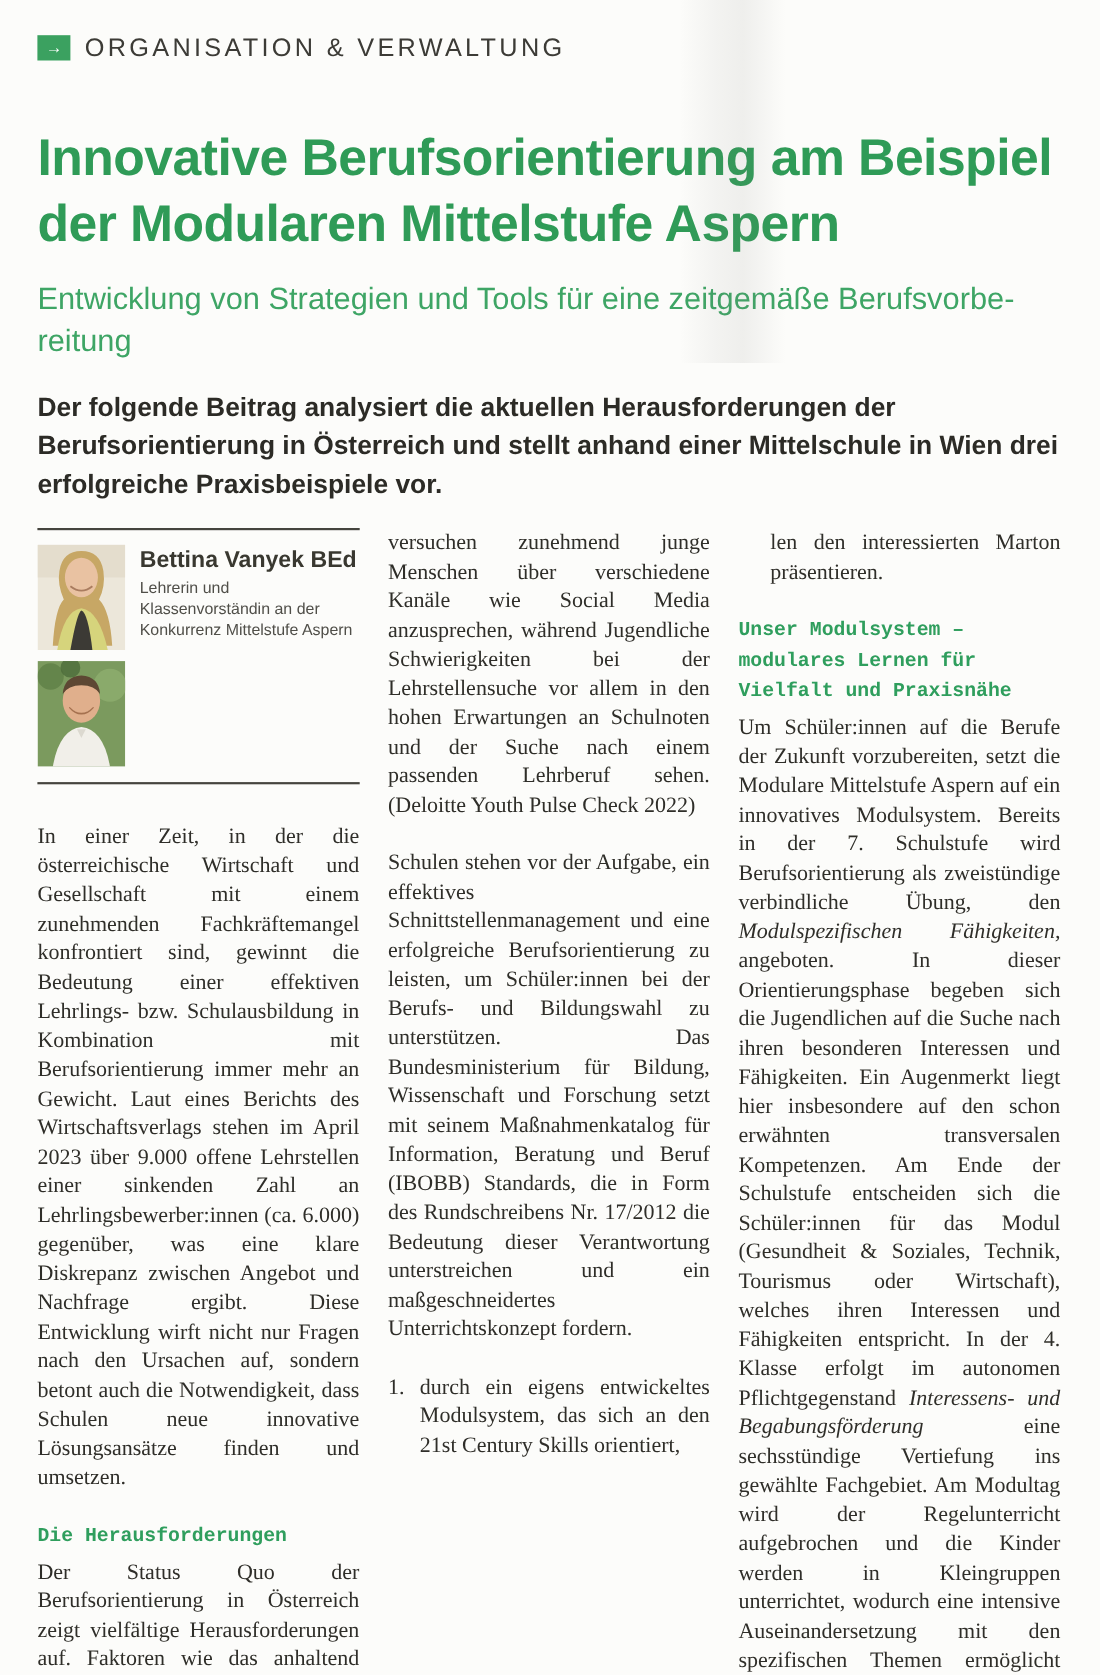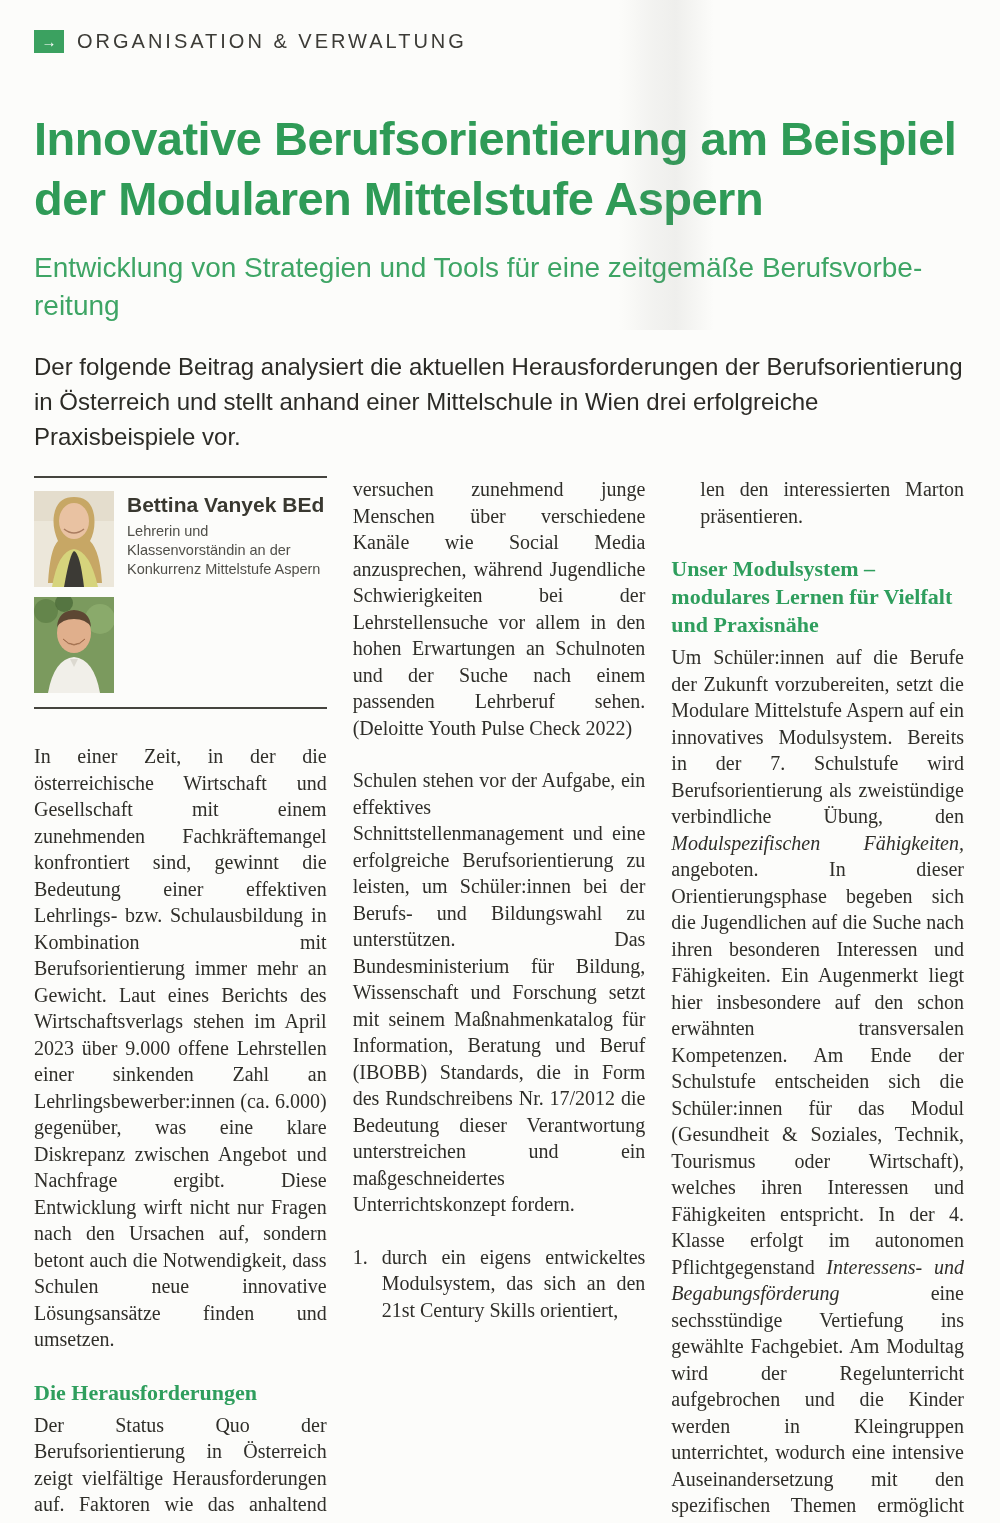--- a/index.html
+++ b/index.html
@@ -37,42 +37,42 @@
   
   .kicker{display:flex;align-items:center;gap:13px;margin:4px 0 0 0;}
   .kicker-icon{
     width:30px;height:23px;background:var(--kicker-green);
     color:#ffffff;display:flex;align-items:center;justify-content:center;
     font-family:"Liberation Sans", sans-serif;font-size:15px;line-height:1;
     flex:none;
   }
   .kicker-label{
     font-family:"Liberation Sans", sans-serif;
-    font-size:20px;letter-spacing:3px;color:#3c3b36;font-weight:400;
+    font-size:23px;letter-spacing:3px;color:#3c3b36;font-weight:400;
   }
   
   h1.title{
     margin:56px 0 0 0;
     font-family:"Liberation Sans", sans-serif;
     font-weight:700;
     font-size:47px;line-height:60px;letter-spacing:-0.5px;
     color:var(--accent-green);
   }
   h2.subtitle{
     margin:20px 0 0 0;
     font-family:"Liberation Sans", sans-serif;
     font-weight:400;
     font-size:28px;line-height:38px;
     color:var(--subtitle-green);
     hyphens:manual;
   }
   p.lead{
     margin:24px 0 0 0;
     font-family:"Liberation Sans", sans-serif;
-    font-weight:400;
+    font-weight:700;
     font-size:24px;line-height:35px;
     color:var(--sans-ink);
   }
   
   .cols{
     display:grid;
     grid-template-columns:repeat(3,1fr);
     column-gap:26px;
     margin-top:22px;
   }
@@ -101,22 +101,22 @@
   
   p.body{
     margin:0 0 26px 0;
     font-size:20px;line-height:26.5px;
     text-align:justify;
     hyphens:manual;
   }
   p.body:last-child{margin-bottom:0;}
   h3.colhead{
     margin:0 0 5px 0;
-    font-family:Liberation Serif, serif;
-    font-weight:700;font-size:22px;line-height:28px;
+    font-family:Liberation Mono, monospace;
+    font-weight:700;font-size:18px;line-height:28px;
     color:var(--heading-green);
     hyphens:manual;
   }
   .olist{margin:0;}
   .oitem{display:flex;margin:0;}
   .omark{flex:none;width:29px;font-size:20px;line-height:26.5px;}
   .obody{flex:1;font-size:20px;line-height:26.5px;text-align:justify;hyphens:manual;}
   .cont-indent{padding-left:29px;}
   em{font-style:italic;}
 </style>

